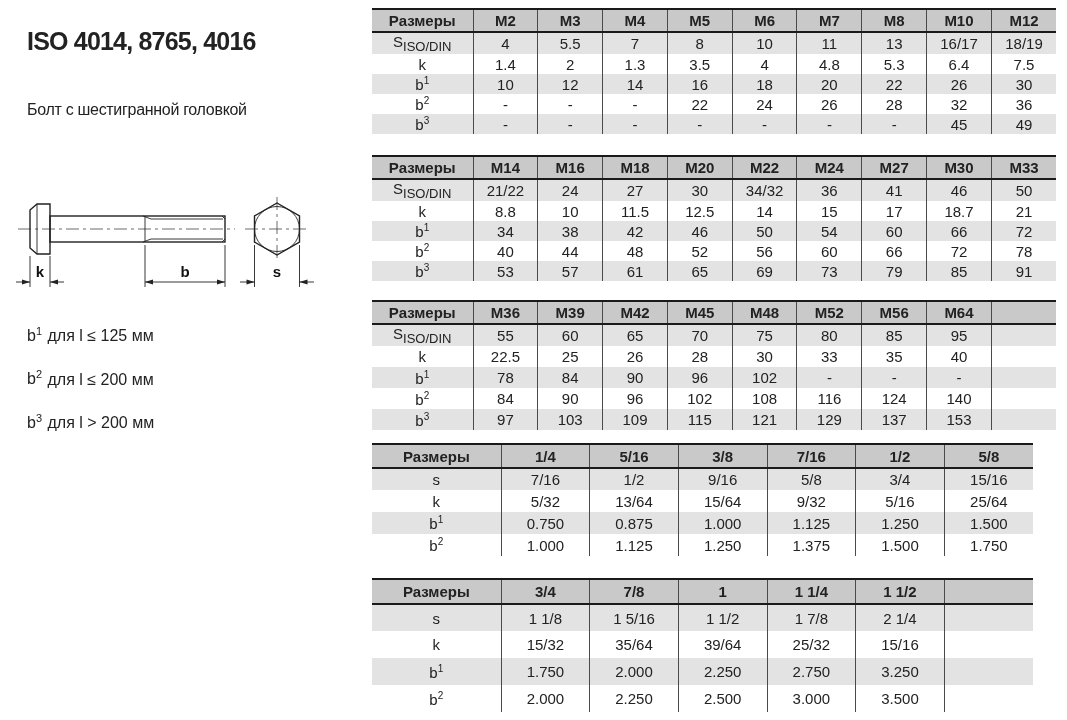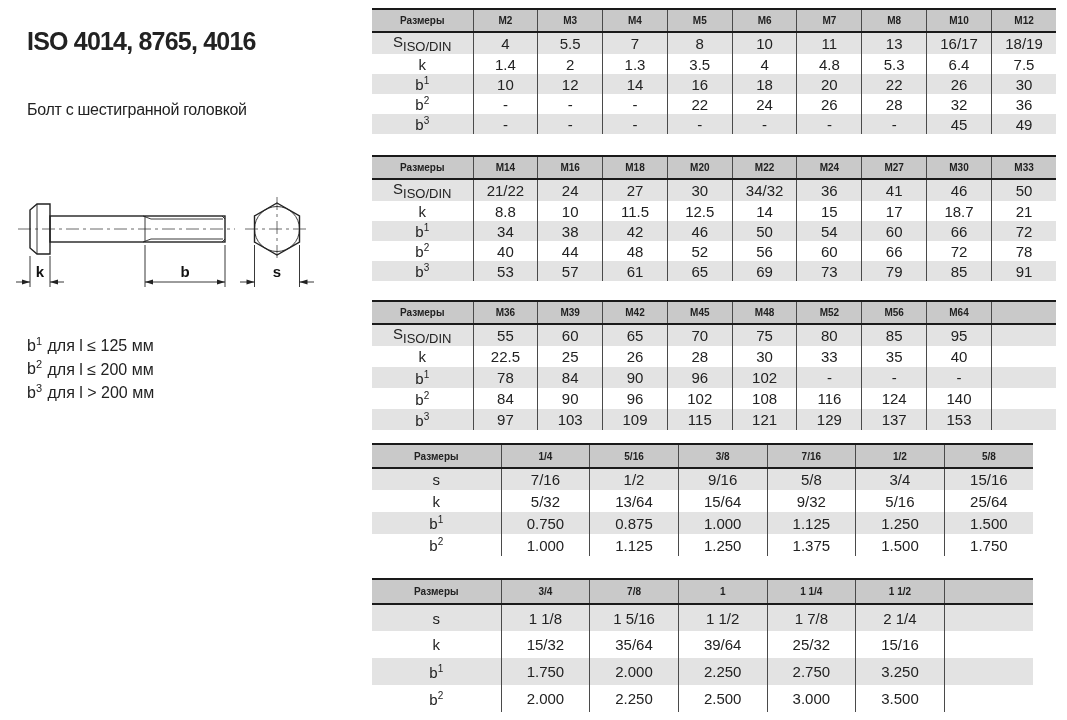--- a/index.html
+++ b/index.html
@@ -24,41 +24,41 @@
   .subtitle{margin-top:33px;font-size:16px;line-height:33px;letter-spacing:-0.3px;}
 
   .drawing{position:absolute;left:10px;top:183px;}
   .drawing .ol{stroke:#222;stroke-width:1.4;fill:none;}
   .drawing .thin{stroke:#222;stroke-width:0.9;fill:none;}
   .drawing .cl{stroke:#444;stroke-width:0.8;fill:none;stroke-dasharray:13 4 3 4;}
   .drawing .dim{stroke:#222;stroke-width:0.9;fill:none;}
   .drawing .arr{fill:#222;stroke:none;}
   .drawing text{font-family:"Liberation Sans",sans-serif;font-size:15px;font-weight:700;fill:#111;text-anchor:middle;}
 
-  .footnotes{position:absolute;left:27px;top:332px;font-size:16px;line-height:19px;}
+  .footnotes{position:absolute;left:27px;top:312px;font-size:16px;line-height:38px;}
   .footnotes sup{font-size:11px;}
   .fn-text{margin-left:1px;}
 
   
   .tbl{position:absolute;left:372px;}
   .t1{top:8px;}  .t2{top:155px;}  .t3{top:300px;}  .t4{top:443px;}  .t5{top:578px;}
 
   table{border-collapse:collapse;table-layout:fixed;border-top:2px solid var(--border);}
   .metric{width:684px;}
   .inch{width:661px;}
 
   col.c-label{width:101px;}
   .metric col.c-data{width:64.8px;}
   .inch  col.c-label{width:129px;}
   .inch  col.c-data{width:88.6px;}
 
   thead th{
     background:var(--header-bg);
     border-bottom:2.5px solid var(--border);
-    font-size:10px;font-weight:700;
+    font-size:15px;font-weight:700;
     text-align:center;vertical-align:middle;
   }
   tbody th,tbody td{
     font-size:15px;font-weight:400;
     text-align:center;vertical-align:middle;
   }
   tbody th sub{font-size:13px;}
   tbody th sup,  tbody td sup{font-size:10px;}
   th,td{border-left:1px solid var(--sep);}
   tr > *:first-child{border-left:none;}

